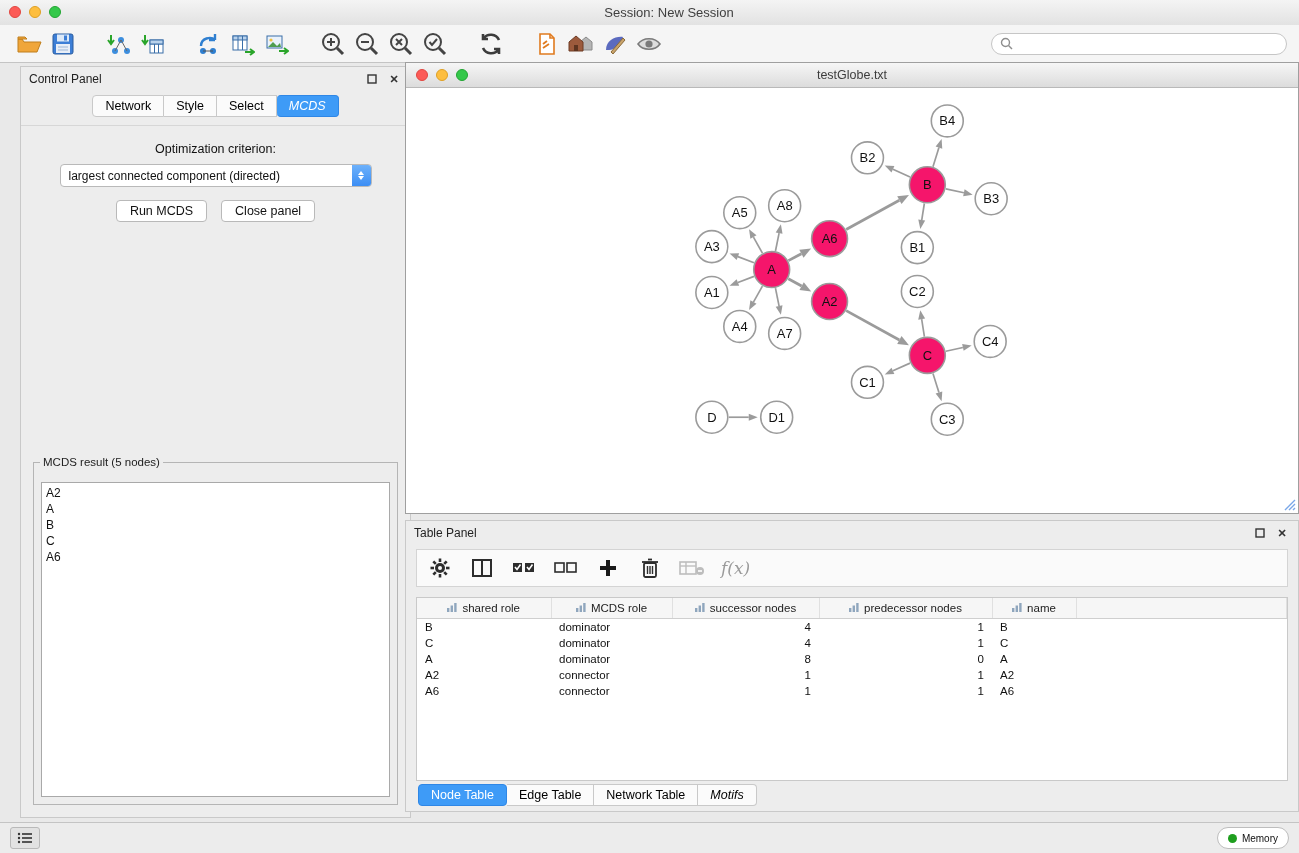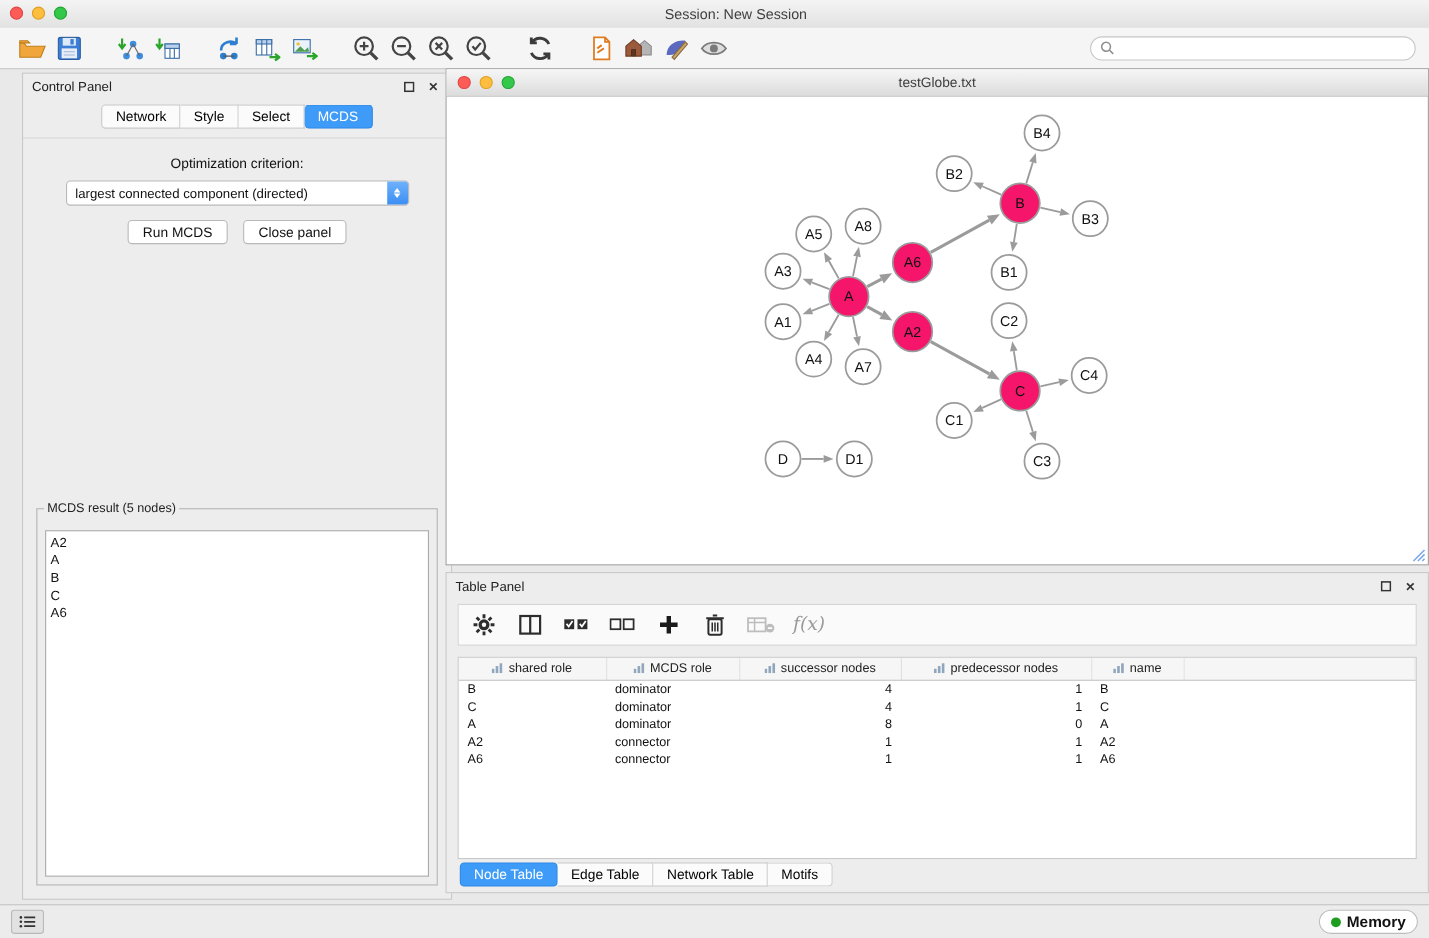--- a/index.html
+++ b/index.html
@@ -26,21 +26,21 @@
   .panel{position:absolute;background:#ededed;border:1px solid #c9c9c9;box-sizing:border-box;}
   .panel-header{height:24px;display:flex;align-items:center;padding:0 8px;font-size:12px;color:#222;}
   .panel-header .ph-title{flex:1;}
   .ph-btn{width:16px;height:16px;display:flex;align-items:center;justify-content:center;color:#333;font-size:11px;margin-left:6px;}
 
   
   #control-panel{left:20px;top:66px;width:391px;height:752px;}
   .seg-tabs{display:flex;justify-content:center;margin-top:4px;}
   .seg-tabs .tab{font-size:12.5px;color:#000000;background:#fbfbfb;border:1px solid #c9c9c9;border-left:none;padding:3px 12px;cursor:default;}
   .seg-tabs .tab:first-child{border-left:1px solid #c9c9c9;border-radius:4px 0 0 4px;}
-  .seg-tabs .tab:last-child{border-radius:0 4px 4px 0;}
+  .seg-tabs .tab:last-child{border-radius:0 4px 4px 0;font-style:italic;}
   .seg-tabs .tab.active{background:#3e9bf7;border-color:#2f87e6;color:#fff;border-radius:4px;}
   .cp-content{position:absolute;left:0;right:0;top:58px;bottom:0;border-top:1px solid #d7d7d7;}
   .opt-label{text-align:center;font-size:12.5px;color:#111;margin-top:16px;}
   .dropdown{margin:8px auto 0;width:312px;height:23px;background:#fff;border:1px solid #b9b9b9;border-radius:4px;display:flex;align-items:center;box-sizing:border-box;position:relative;}
   .dropdown .dd-text{flex:1;font-size:12px;padding-left:8px;color:#111;white-space:nowrap;overflow:hidden;}
   .dd-stepper{width:19px;height:21px;background:linear-gradient(#6db1fb,#3c8ef4);border-radius:0 3px 3px 0;display:flex;flex-direction:column;align-items:center;justify-content:center;gap:1px;}
   .dd-stepper .up,.dd-stepper .dn{width:0;height:0;border-left:3.5px solid transparent;border-right:3.5px solid transparent;}
   .dd-stepper .up{border-bottom:4px solid #fff;}
   .dd-stepper .dn{border-top:4px solid #fff;}
   .btn-row{display:flex;justify-content:center;gap:14px;margin-top:13px;}
@@ -67,21 +67,21 @@
   table.datatable{border-collapse:collapse;width:100%;table-layout:fixed;}
   table.datatable th{background:#f6f6f6;border-right:1px solid #e0e0e0;border-bottom:1px solid #cfcfcf;font-weight:normal;font-size:11.5px;color:#222;height:20px;padding:0 4px;white-space:nowrap;overflow:hidden;}
   table.datatable td{font-size:11.5px;color:#111;height:16px;padding:0 8px;white-space:nowrap;overflow:hidden;}
   td.num{text-align:right;}
   .th-inner{display:flex;align-items:center;justify-content:center;gap:5px;}
   .tp-tabs{position:absolute;left:12px;right:0;bottom:5px;display:flex;justify-content:flex-start;}
 
   
   .statusbar{position:absolute;left:0;right:0;bottom:0;height:31px;background:#ececec;border-top:1px solid #c4c4c4;display:flex;align-items:center;padding:0 10px;box-sizing:border-box;}
   .status-left-btn{width:28px;height:20px;background:#e2e2e2;border:1px solid #b9b9b9;border-radius:3px;display:flex;align-items:center;justify-content:center;}
-  .memory-btn{margin-left:auto;height:20px;background:#fff;border:1px solid #bdbdbd;border-radius:11px;display:flex;align-items:center;gap:5px;padding:0 10px;font-size:14px;color:#111;font-weight:bold;}
+  .memory-btn{margin-left:auto;height:20px;background:#fff;border:1px solid #bdbdbd;border-radius:11px;display:flex;align-items:center;gap:5px;padding:0 10px;font-size:10px;color:#111;}
   .green-dot{width:9px;height:9px;border-radius:50%;background:#1e9e1e;}
 </style>
 </head>
 <body>
 
 <div class="app">
 
   <div class="titlebar">
     <div class="traffic">
       <div class="light red"></div>

